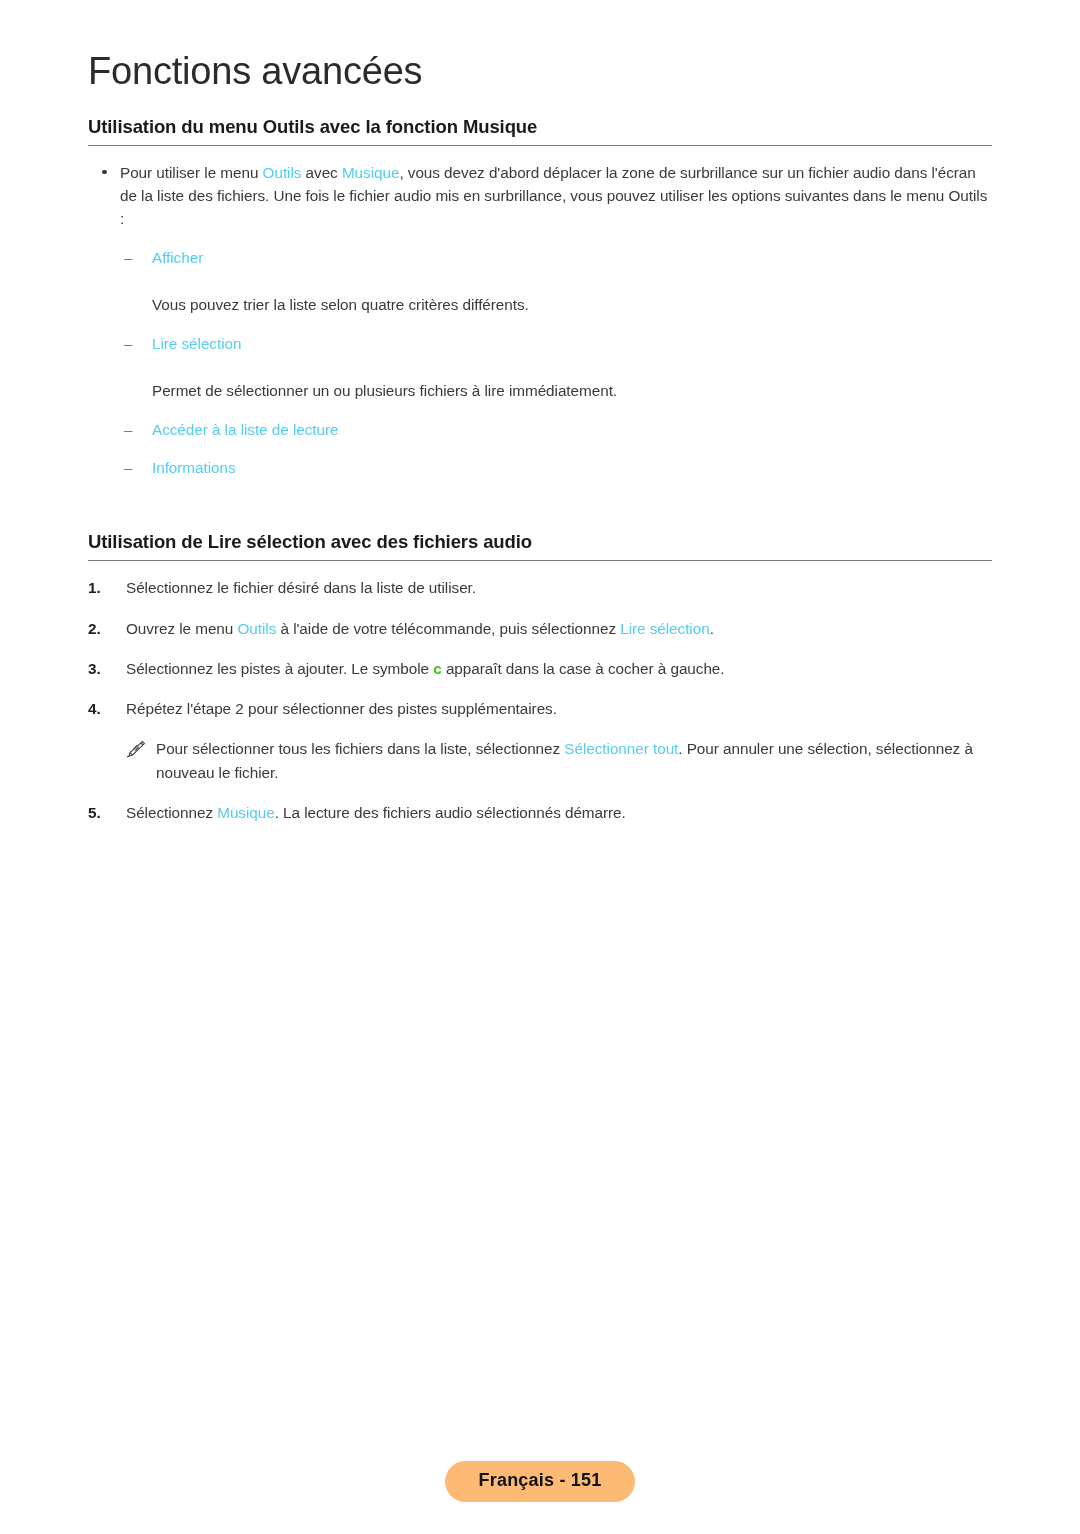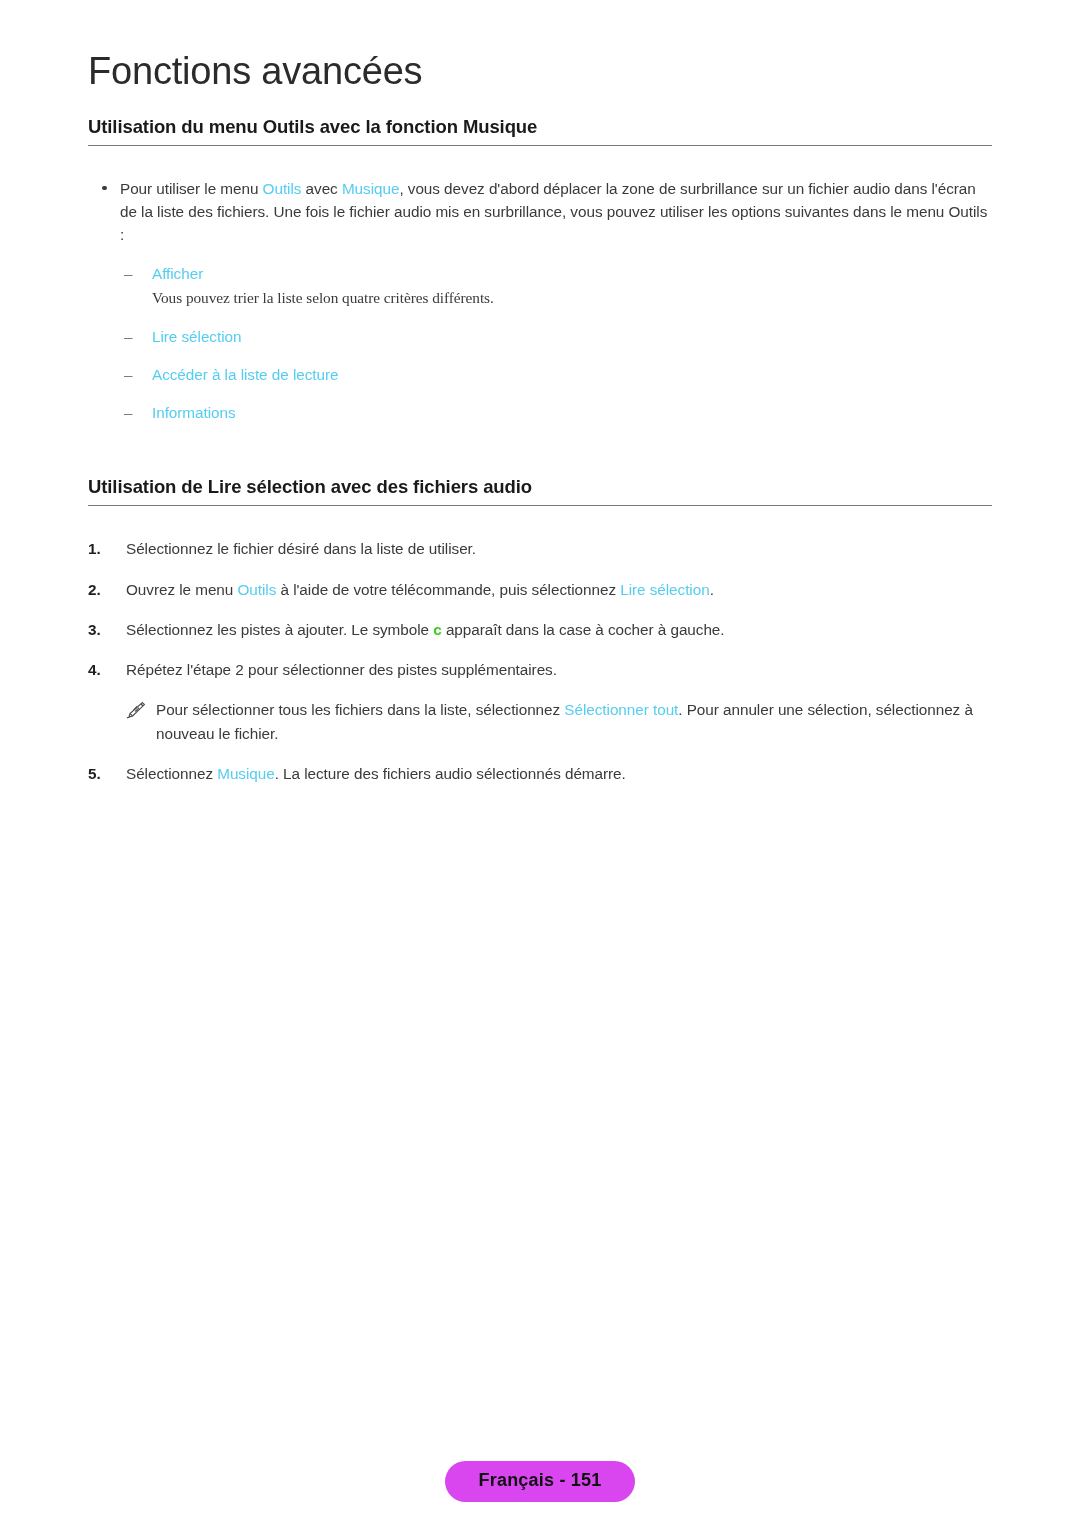--- a/index.html
+++ b/index.html
@@ -44,21 +44,21 @@
   }
 
   
   .section-heading {
     font-size: 18.5px;
     font-weight: bold;
     color: #1a1a1a;
     border-bottom: 1.4px solid #7a7a7a;
     padding-bottom: 7px;
     margin-top: 22px;
-    margin-bottom: 31px;
+    margin-bottom: 0;
     letter-spacing: -0.1px;
   }
   .section-heading.second {
     margin-top: 52px;
   }
 
   
   .txt {
     font-size: 15.3px;
     line-height: 1.52;
@@ -94,22 +94,21 @@
   .dash-mark {
     position: absolute;
     left: 36px;
     top: 0;
     font-size: 15.3px;
     line-height: 1.52;
     color: #7d7d7d;
   }
   .dash-desc {
     padding-left: 64px;
-    margin-top: 1px;
-    font-family: Liberation Serif, serif;
+    margin-top: 24px;
   }
 
   
   .num-row {
     position: relative;
     padding-left: 38px;
     margin-top: 17px;
   }
   .num-row.first { margin-top: 0; }
   .num-mark {
@@ -142,21 +141,21 @@
   
   .footer {
     position: absolute;
     left: 0;
     top: 1461px;
     width: 1080px;
     text-align: center;
   }
   .footer-badge {
     display: inline-block;
-    background: #d946ef;
+    background: #fdba74;
     color: #111111;
     font-size: 18px;
     font-weight: bold;
     padding: 9px 34px 11px 34px;
     border-radius: 22px;
     letter-spacing: 0.2px;
   }
 </style>
 </head>
 <body>
@@ -176,20 +175,21 @@
     <div class="dash-row">
       <span class="dash-mark">–</span>
       <span class="txt cyan">Afficher</span>
     </div>
     <p class="txt dash-desc">Vous pouvez trier la liste selon quatre critères différents.</p>
 
     <div class="dash-row">
       <span class="dash-mark">–</span>
       <span class="txt cyan">Lire sélection</span>
     </div>
+    <p class="txt dash-desc">Permet de sélectionner un ou plusieurs fichiers à lire immédiatement.</p>
 
     <div class="dash-row">
       <span class="dash-mark">–</span>
       <span class="txt cyan">Accéder à la liste de lecture</span>
     </div>
 
     <div class="dash-row">
       <span class="dash-mark">–</span>
       <span class="txt cyan">Informations</span>
     </div>

